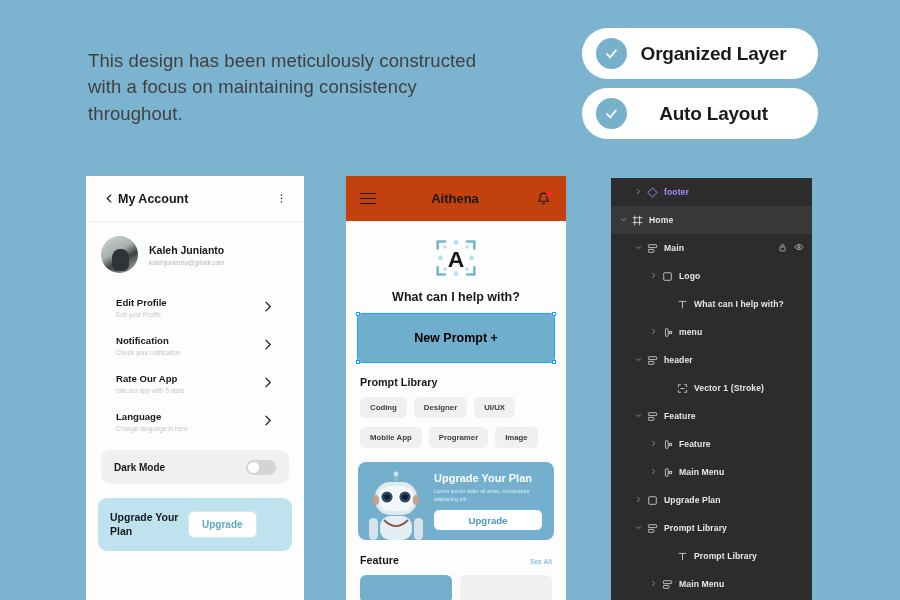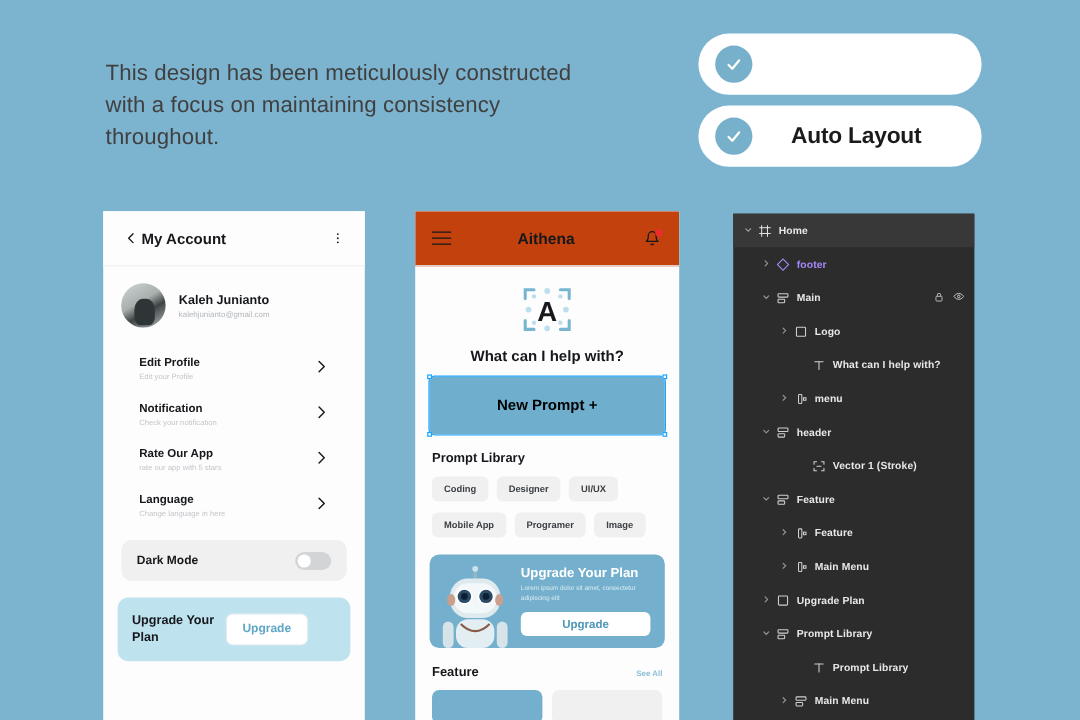--- a/index.html
+++ b/index.html
@@ -235,20 +235,21 @@
 
 <div class="headline">This design has been meticulously constructed with a focus on maintaining consistency throughout.</div>
 
 <div class="badges">
   <div class="badge">
     <span class="badge-check">
       <svg width="15" height="15" viewBox="0 0 24 24" fill="none" stroke="#ffffff" stroke-width="3" stroke-linecap="round" stroke-linejoin="round">
           <polyline points="5,13 10,18 19,7"></polyline>
         </svg>
     </span>
+    <span class="badge-label">Organized Layer</span>
   </div>
   <div class="badge">
     <span class="badge-check">
       <svg width="15" height="15" viewBox="0 0 24 24" fill="none" stroke="#ffffff" stroke-width="3" stroke-linecap="round" stroke-linejoin="round">
           <polyline points="5,13 10,18 19,7"></polyline>
         </svg>
     </span>
     <span class="badge-label">Auto Layout</span>
   </div>
 </div>
@@ -446,44 +447,44 @@
 
   <div class="feature-row">
     <div class="feature-card blue"></div>
     <div class="feature-card grey"></div>
   </div>
 
 </div>
 
 <div id="layers-panel">
   <div id="layer-rows">
+      <div class="layer-row" style="padding-left: 21px;">
+        <span class="caret"><svg width="7" height="7" viewBox="0 0 12 12" fill="none" stroke="#9a9a9a" stroke-width="1.6" stroke-linecap="round">
+            <polyline points="4.5,2.5 8,6 4.5,9.5"></polyline>
+          </svg></span>
+        <span class="layer-icon">
+          <svg width="11" height="11" viewBox="0 0 16 16" stroke="#a78bfa" stroke-width="1.3" fill="none">
+            <rect x="3.2" y="3.2" width="9.6" height="9.6" transform="rotate(45 8 8)"></rect>
+          </svg>
+        </span>
+        <span class="layer-label component">footer</span>
+      </div>
       <div class="layer-row selected" style="padding-left: 6px;">
         <span class="caret"><svg width="7" height="7" viewBox="0 0 12 12" fill="none" stroke="#9a9a9a" stroke-width="1.6" stroke-linecap="round">
             <polyline points="2.5,4.5 6,8 9.5,4.5"></polyline>
           </svg></span>
         <span class="layer-icon">
           <svg width="11" height="11" viewBox="0 0 16 16" stroke="#e8e8e8" stroke-width="1.2">
             <line x1="4" y1="1" x2="4" y2="15"></line>
             <line x1="11" y1="1" x2="11" y2="15"></line>
             <line x1="1" y1="4" x2="15" y2="4"></line>
             <line x1="1" y1="11" x2="15" y2="11"></line>
           </svg>
         </span>
         <span class="layer-label">Home</span>
-      </div>
-      <div class="layer-row" style="padding-left: 21px;">
-        <span class="caret"><svg width="7" height="7" viewBox="0 0 12 12" fill="none" stroke="#9a9a9a" stroke-width="1.6" stroke-linecap="round">
-            <polyline points="4.5,2.5 8,6 4.5,9.5"></polyline>
-          </svg></span>
-        <span class="layer-icon">
-          <svg width="11" height="11" viewBox="0 0 16 16" stroke="#a78bfa" stroke-width="1.3" fill="none">
-            <rect x="3.2" y="3.2" width="9.6" height="9.6" transform="rotate(45 8 8)"></rect>
-          </svg>
-        </span>
-        <span class="layer-label component">footer</span>
       </div>
       <div class="layer-row" style="padding-left: 21px;">
         <span class="caret"><svg width="7" height="7" viewBox="0 0 12 12" fill="none" stroke="#9a9a9a" stroke-width="1.6" stroke-linecap="round">
             <polyline points="2.5,4.5 6,8 9.5,4.5"></polyline>
           </svg></span>
         <span class="layer-icon">
           <svg width="11" height="11" viewBox="0 0 16 16" stroke="#cfcfcf" stroke-width="1.3" fill="none">
             <rect x="2" y="2.5" width="12" height="4.2" rx="1"></rect>
             <rect x="2" y="9.3" width="8" height="4.2" rx="1"></rect>
           </svg>

